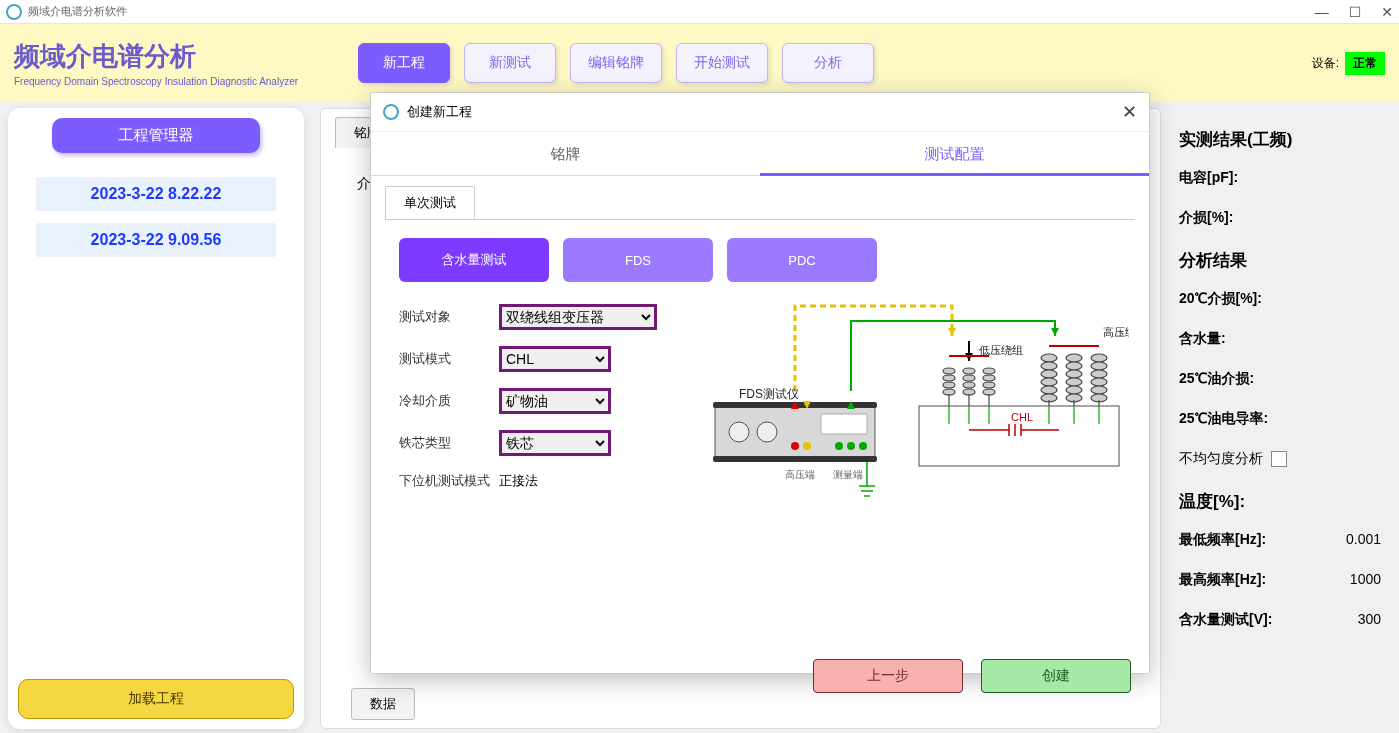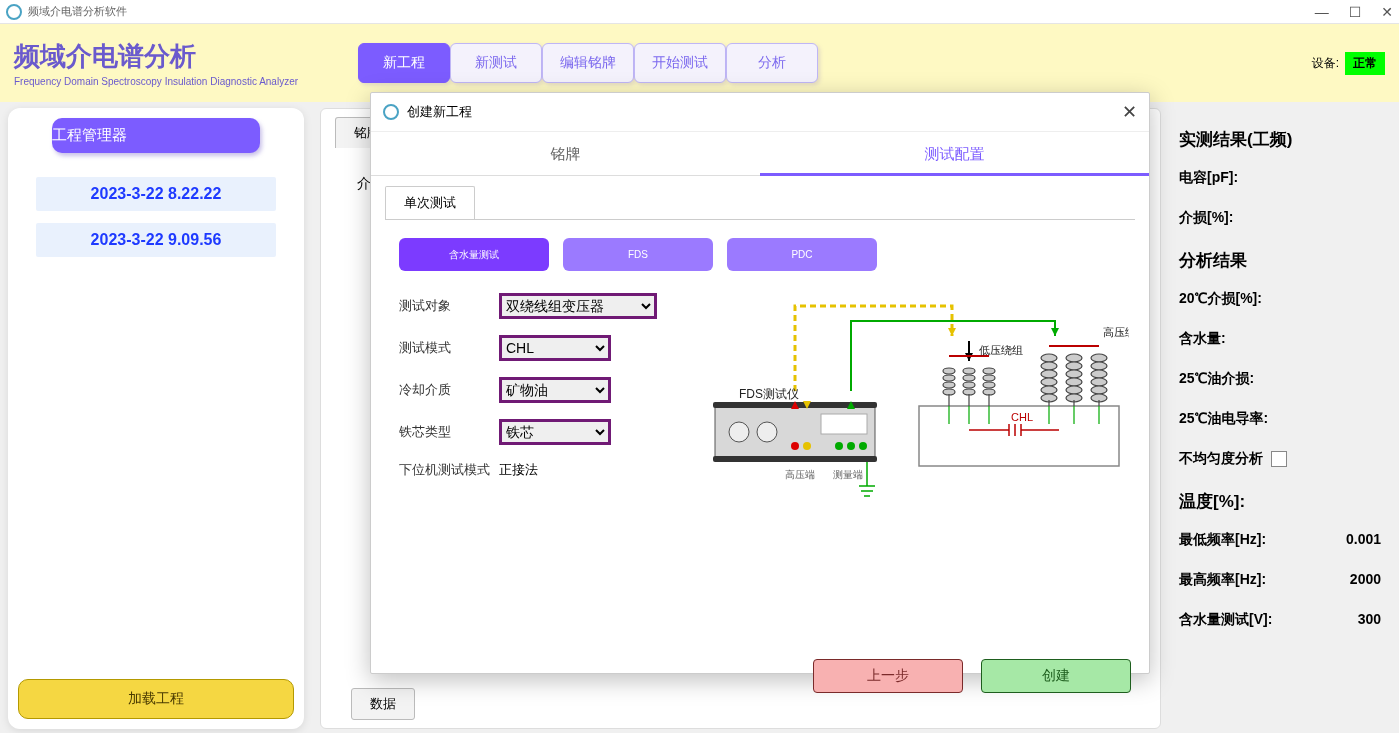--- a/index.html
+++ b/index.html
@@ -9,63 +9,63 @@
     .title-bar .app-icon{width:16px;height:16px;border-radius:50%;border:2px solid #4aa3c4;margin-right:6px;display:inline-block;position:relative}
     .title-bar .title-text{font-size:11px;color:#666}
     .title-bar .window-controls{margin-left:auto;display:flex;gap:20px;color:#555;font-size:14px}
     .title-bar .window-controls span{cursor:pointer}
 
     .main-header{height:78px;background:#fef9c3;display:flex;align-items:center;padding:0 14px;position:relative}
     .brand{display:flex;flex-direction:column}
     .brand-cn{font-size:26px;font-weight:bold;color:#6a5acd}
     .brand-en{font-size:10px;color:#6a5acd;margin-top:2px}
 
-    .toolbar{display:flex;margin-left:60px}
+    .toolbar{display:flex;gap:14px;margin-left:60px}
     .toolbar-btn{width:92px;height:40px;border:1px solid #bfb6f5;background:#f4f2fc;color:#7b68ee;border-radius:6px;font-size:14px;cursor:pointer;box-shadow:2px 2px 4px rgba(120,100,200,.2)}
     .toolbar-btn.primary{background:#7c5cff;border-color:#7c5cff;color:#fff}
 
     .status-area{margin-left:auto;display:flex;align-items:center;gap:6px;font-size:12px}
     .status-badge{background:#0f0;padding:3px 8px;font-weight:bold;font-size:12px}
 
     .body-area{display:flex;height:calc(100% - 102px);padding:0 8px 4px}
 
     .sidebar{width:296px;background:#fff;border-radius:12px;box-shadow:0 2px 8px rgba(0,0,0,.1);margin-top:6px;display:flex;flex-direction:column;padding:10px}
-    .sidebar-header{background:#7c5cff;color:#fff;text-align:left;padding:8px 0;border-radius:10px;margin:0 34px 18px;font-size:15px;box-shadow:2px 3px 4px rgba(120,100,200,.4)}
+    .sidebar-header{background:#7c5cff;color:#fff;text-align:center;padding:8px 0;border-radius:10px;margin:0 34px 18px;font-size:15px;box-shadow:2px 3px 4px rgba(120,100,200,.4)}
     .proj-item{background:#e9f1fd;color:#1e3aff;text-align:center;padding:8px 0;margin:6px 18px;font-weight:bold;font-size:16px;border-radius:2px;cursor:pointer}
     .load-btn{margin-top:auto;background:#f5d742;border:1px solid #b49900;color:#4a3b00;padding:10px 0;border-radius:10px;font-size:14px;cursor:pointer}
 
     .content{flex:1;margin-left:16px;display:flex;margin-top:6px}
     .content-main{flex:1;background:#fff;border:1px solid #ddd;border-radius:6px;position:relative}
     .tab-np{position:absolute;top:8px;left:14px;border:1px solid #bbb;border-bottom:none;background:#f3f3f3;padding:6px 18px;font-size:13px;border-radius:3px 3px 0 0;z-index:1}
     .intro{position:absolute;top:66px;left:36px;font-size:14px}
     .tab-data{position:absolute;bottom:8px;left:30px;border:1px solid #bbb;background:#f3f3f3;padding:6px 18px;font-size:13px;border-radius:3px;cursor:pointer}
 
     .results{width:230px;padding:14px 10px 0 18px;font-size:14px}
     .results h3{font-size:17px;font-weight:bold;margin:6px 0 18px}
     .results .row{display:flex;justify-content:space-between;margin-bottom:22px;font-weight:bold;font-size:14px}
-    .results .row .val{font-weight:bold}
-    .results .checkbox-row{display:flex;align-items:center;gap:8px;margin-bottom:22px;font-weight:bold}
+    .results .row .val{font-weight:normal}
+    .results .checkbox-row{display:flex;align-items:center;gap:8px;margin-bottom:22px;font-weight:normal}
     .results .chk{width:16px;height:16px;border:1px solid #888;background:#fff}
 
     .dialog{position:absolute;left:370px;top:92px;width:780px;height:582px;background:#fff;border:1px solid #ccc;box-shadow:0 6px 24px rgba(0,0,0,.25);border-radius:2px;z-index:10;display:flex;flex-direction:column}
     .dlg-title{display:flex;align-items:center;padding:8px 12px;border-bottom:1px solid #eee}
     .dlg-title .dlg-icon{width:16px;height:16px;border-radius:50%;border:2px solid #4aa3c4;margin-right:8px}
     .dlg-title .dlg-text{font-size:13px;font-weight:normal}
     .dlg-title .close{margin-left:auto;font-size:18px;cursor:pointer;color:#444}
 
     .dlg-tabs{display:flex;height:44px}
     .dlg-tab{flex:1;text-align:center;line-height:44px;font-size:15px;color:#666;cursor:pointer;border-bottom:1px solid #ddd}
     .dlg-tab.active{color:#7c5cff;border-bottom:3px solid #7c5cff;font-weight:500}
 
     .dlg-body{flex:1;padding:10px 14px;position:relative}
     .inner-tab{display:inline-block;border:1px solid #ccc;border-bottom:none;padding:7px 18px;font-size:13px;background:#fff;border-radius:2px 2px 0 0}
     .inner-panel{border-top:1px solid #ccc;height:420px;padding:18px 8px;position:relative}
 
     .mode-btns{display:flex;gap:14px;margin-bottom:22px;margin-left:6px}
-    .mode-btn{width:150px;height:33px;border:none;border-radius:6px;color:#fff;font-size:10px;cursor:pointer}
+    .mode-btn{width:150px;height:44px;border:none;border-radius:6px;color:#fff;font-size:13px;cursor:pointer}
     .mode-btn.water{background:#7c3bff}
     .mode-btn.light{background:#9b7aff}
 
     .form-rows{margin-left:6px}
     .form-row{display:flex;align-items:center;margin-bottom:16px}
     .form-row label{width:100px;font-size:13px;color:#333}
     .form-row select{width:158px;height:26px;border:3px solid #701a75;font-size:14px;}
     .form-row select.narrow{width:112px}
     .form-row .static{font-size:13px}
 
@@ -147,21 +147,21 @@
         <span>不均匀度分析</span>
         <span class="chk"></span>
       </div>
       <h3>温度[%]:</h3>
       <div class="row">
           <span>最低频率[Hz]:</span>
           <span class="val">0.001</span>
         </div>
       <div class="row">
           <span>最高频率[Hz]:</span>
-          <span class="val">2000</span>
+          <span class="val">1000</span>
         </div>
       <div class="row">
           <span>含水量测试[V]:</span>
           <span class="val">300</span>
         </div>
     </div>
   </div>
 </div>
 
 <div class="dialog">

